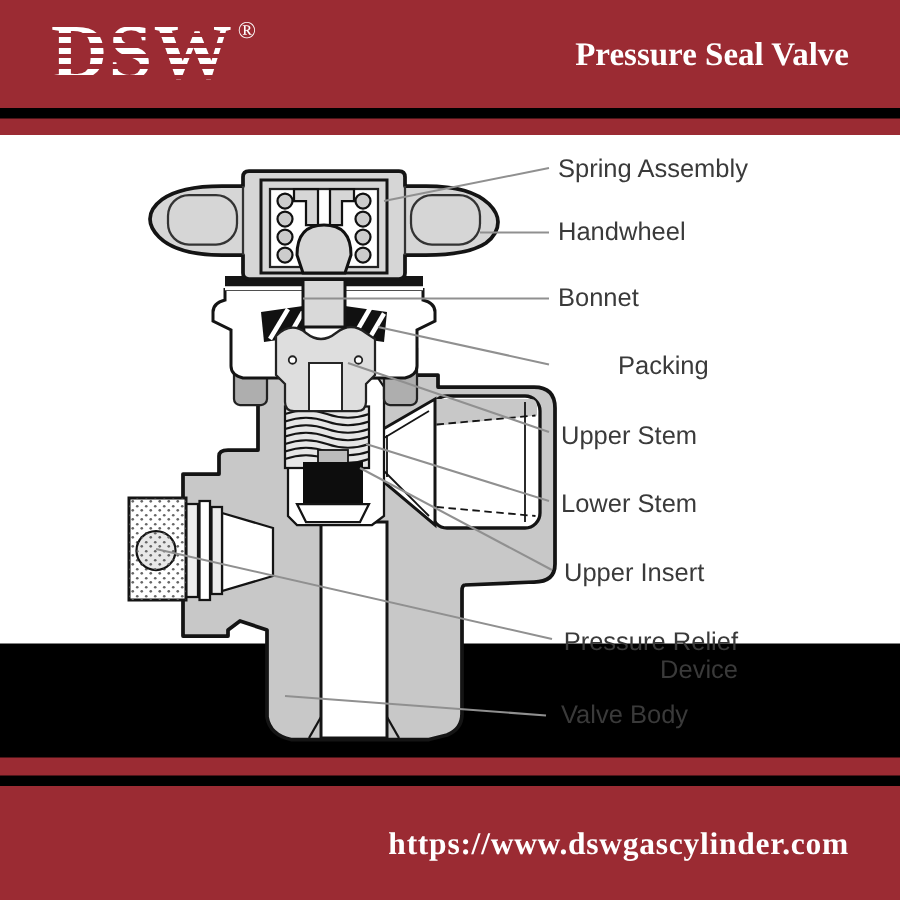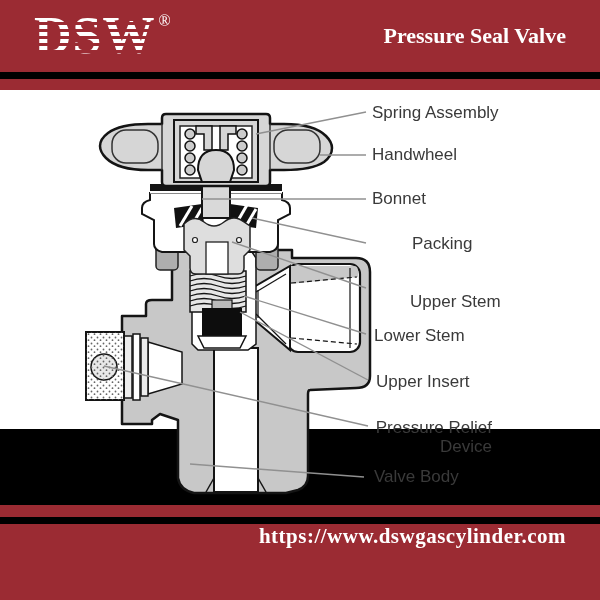--- a/index.html
+++ b/index.html
@@ -38,21 +38,21 @@
   .main { position:absolute; left:0; top:90px; width:600px; height:339px; background:#ffffff; }
   .main svg { position:absolute; left:0; top:0; }
   .lbl {
     position:absolute; font-size:17px; line-height:19px; color:#3a3a3a;
     white-space:nowrap;
   }
   .lbl.wrap { white-space:normal; width:118px; }
   
   .ftr {
     position:absolute; left:0; top:524px; width:600px; height:76px;
-    background:var(--red); display:flex; 
+    background:var(--red); display:flex; align-items:center;
     justify-content:flex-end; padding-right:34px; box-sizing:border-box;
   }
   .ftr-url {
     color:#ffffff; font-family:"Liberation Serif", serif;
     font-weight:bold; font-size:21px; letter-spacing:0.5px;
   }
   :root { --red:#9b2b33; }
 </style>
 </head>
 <body>
@@ -207,21 +207,21 @@
         <line x1="368" y1="380" x2="240" y2="312"></line>
         <line x1="368" y1="426" x2="104" y2="366"></line>
         <line x1="364" y1="477" x2="190" y2="464"></line>
       </g>
     </svg>
 
     <div class="lbl" style="left:372px; top:13px;">Spring Assembly</div>
     <div class="lbl" style="left:372px; top:55px;">Handwheel</div>
     <div class="lbl" style="left:372px; top:99px;">Bonnet</div>
     <div class="lbl" style="left:388px; top:144px;margin-left:24px;">Packing</div>
-    <div class="lbl" style="left:374px; top:202px;margin-left:36px;">Upper Stem</div>
+    <div class="lbl" style="left:374px; top:191px;">Upper Stem</div>
     <div class="lbl" style="left:374px; top:236px;">Lower Stem</div>
     <div class="lbl" style="left:376px; top:282px;">Upper Insert</div>
     <div class="lbl wrap" style="left:374px; top:328px;text-align:right;">Pressure Relief Device</div>
     <div class="lbl" style="left:374px; top:377px;">Valve Body</div>
   </div>
 
   <div class="ftr">
     <span class="ftr-url">https://www.dswgascylinder.com</span>
   </div>
 

